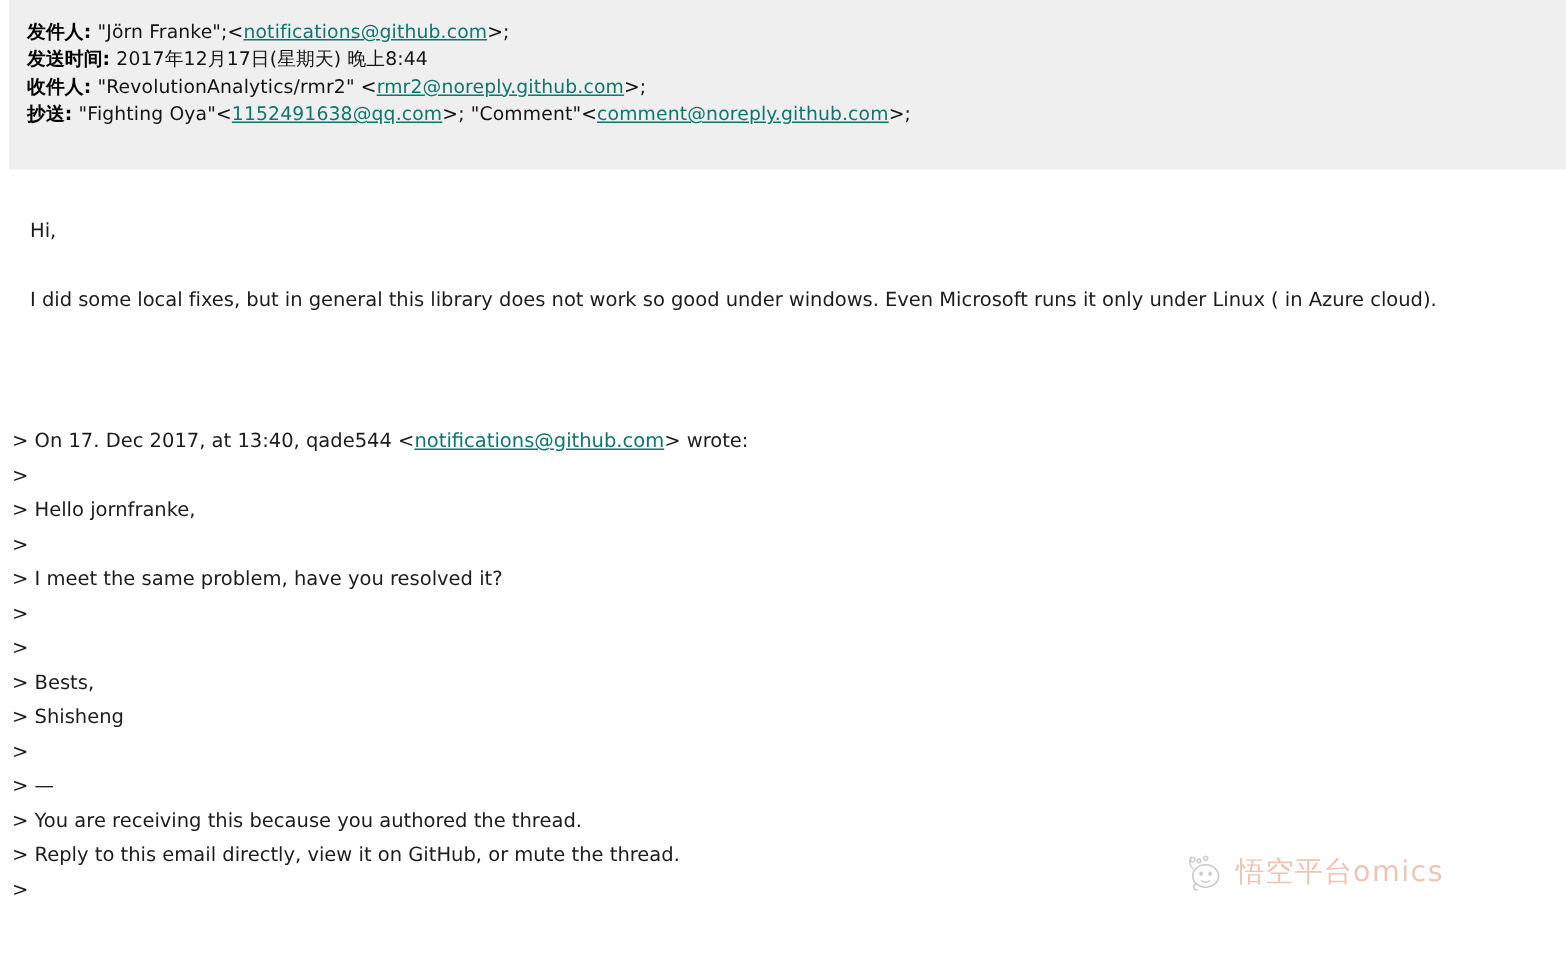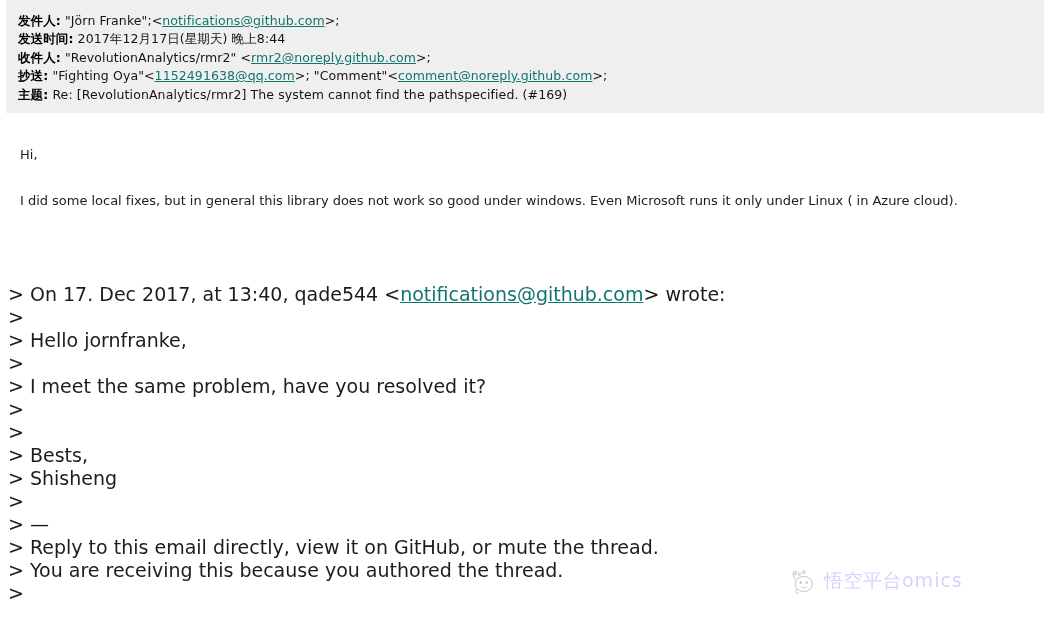--- a/index.html
+++ b/index.html
@@ -71,21 +71,21 @@
   }
 
   
   #email-quote {
     position: absolute;
     left: 8px;
     top: 283px;
     width: 1030px;
   }
   .quote-line {
-    font-size: 19px;
+    font-size: 13px;
     line-height: 23px;
     color: #1c1c1c;
     white-space: pre;
     min-height: 23px;
   }
 
   
   #watermark {
     position: absolute;
     left: 788px;
@@ -96,38 +96,37 @@
     opacity: 0.30;
     pointer-events: none;
   }
   #watermark .wm-logo {
     width: 30px;
     height: 30px;
     flex: 0 0 30px;
   }
   #watermark .wm-text {
     font-size: 19px;
-    color: #8b5cf6;
+    color: #c2410c;
     white-space: nowrap;
     letter-spacing: 0.5px;
   }
   #watermark .wm-text .wm-latin {
     font-family: "DejaVu Sans", "Liberation Sans", sans-serif;
     letter-spacing: 1px;
   }
 </style>
 </head>
 <body>
 
 <div id="email-header">
     <div class="hdr-line"><span class="hdr-label">发件人:</span><span class="hdr-value"><span> "Jörn Franke";&lt;</span><a class="mail-link" href="#">notifications@github.com</a><span>&gt;;</span></span></div>
     <div class="hdr-line"><span class="hdr-label">发送时间:</span><span class="hdr-value"><span> 2017年12月17日(星期天) 晚上8:44</span></span></div>
     <div class="hdr-line"><span class="hdr-label">收件人:</span><span class="hdr-value"><span> "RevolutionAnalytics/rmr2" &lt;</span><a class="mail-link" href="#">rmr2@noreply.github.com</a><span>&gt;;</span></span></div>
     <div class="hdr-line"><span class="hdr-label">抄送:</span><span class="hdr-value"><span> "Fighting Oya"&lt;</span><a class="mail-link" href="#">1152491638@qq.com</a><span>&gt;; "Comment"&lt;</span><a class="mail-link" href="#">comment@noreply.github.com</a><span>&gt;;</span></span></div>
-    <div class="hdr-line"><span class="hdr-label">主题:</span><span class="hdr-value"><span> Re: [RevolutionAnalytics/rmr2] The system cannot find the pathspecified. (#169)</span></span></div>
   </div>
 
 <div id="email-body">
     <div class="body-line">Hi,</div>
     <div class="body-gap"></div>
     <div class="body-line wide">I did some local fixes, but in general this library does not work so good under windows. Even Microsoft runs it only under Linux ( in Azure cloud).</div>
     <div class="body-gap"></div>
   </div>
 
 <div id="email-quote">
@@ -135,22 +134,22 @@
     <div class="quote-line"><span>&gt;</span></div>
     <div class="quote-line"><span>&gt; Hello jornfranke,</span></div>
     <div class="quote-line"><span>&gt;</span></div>
     <div class="quote-line"><span>&gt; I meet the same problem, have you resolved it?</span></div>
     <div class="quote-line"><span>&gt;</span></div>
     <div class="quote-line"><span>&gt;</span></div>
     <div class="quote-line"><span>&gt; Bests,</span></div>
     <div class="quote-line"><span>&gt; Shisheng</span></div>
     <div class="quote-line"><span>&gt;</span></div>
     <div class="quote-line"><span>&gt; —</span></div>
+    <div class="quote-line"><span>&gt; You are receiving this because you authored the thread.</span></div>
     <div class="quote-line"><span>&gt; Reply to this email directly, view it on GitHub, or mute the thread.</span></div>
-    <div class="quote-line"><span>&gt; You are receiving this because you authored the thread.</span></div>
     <div class="quote-line"><span>&gt;</span></div>
   </div>
 
 <div id="watermark">
   <span class="wm-logo">
     <svg viewBox="0 0 40 40" width="30" height="30" aria-hidden="true">
       <g fill="none" stroke="#555" stroke-width="1.4">
         <ellipse cx="21" cy="24" rx="11.5" ry="10"></ellipse>
         <path d="M10 18 C6 14 6 9 9 7"></path>
         <path d="M9.5 7.5 a2 2 0 1 0 0.1 0"></path>

